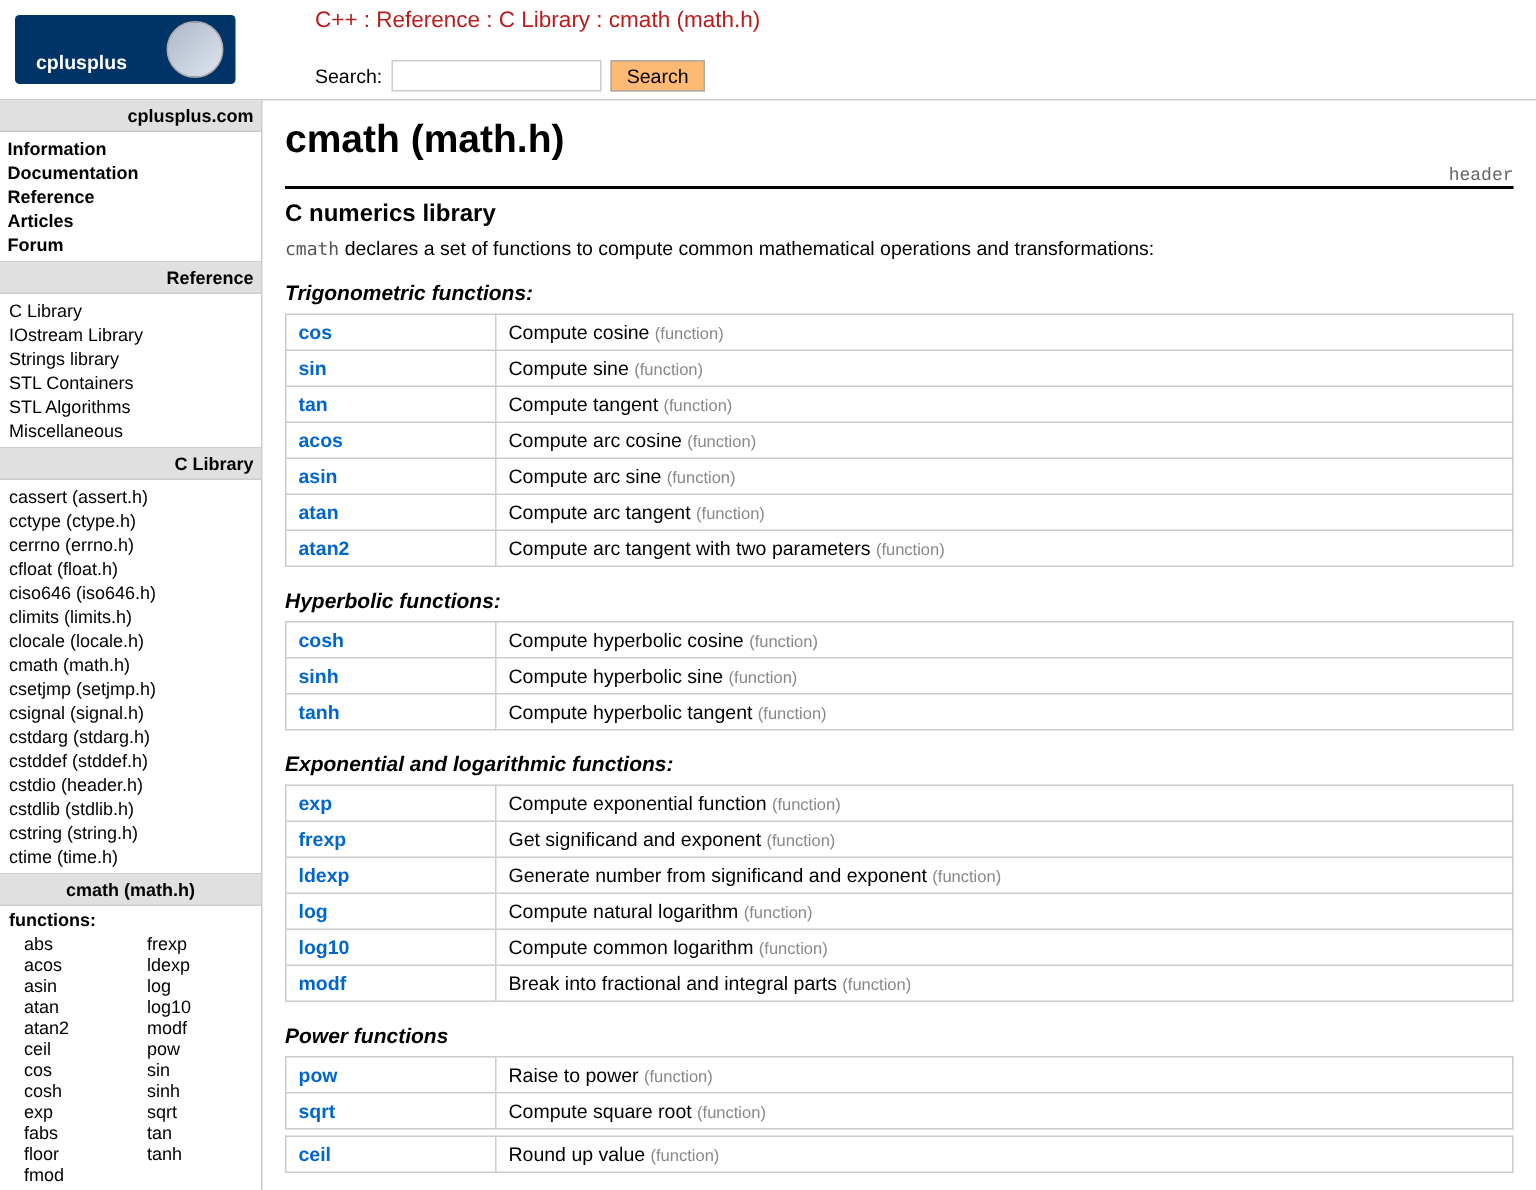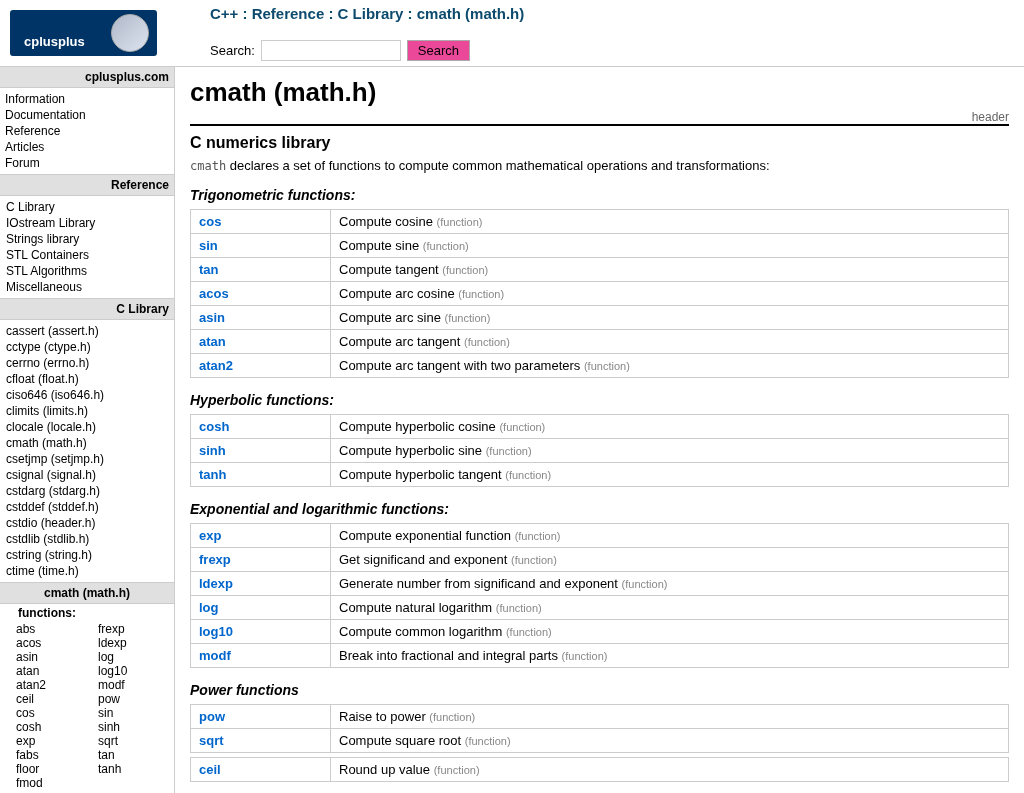--- a/index.html
+++ b/index.html
@@ -29,38 +29,38 @@
       display: flex;
       align-items: center;
       gap: 6px;
     }
     #header-right {
       flex: 1;
       padding-left: 10px;
     }
     #page-breadcrumb {
       font-size: 15px;
-      font-weight: bold;
+      font-weight: normal;
       margin-bottom: 18px;
-      color: #0c4a6e;
+      color: #b91c1c;
     }
     #search-row {
       display: flex;
       align-items: center;
       gap: 6px;
       font-size: 13px;
     }
     #search-input {
       border: 1px solid #ccc;
       padding: 2px 4px;
       width: 140px;
       font-size: 13px;
     }
     #search-button {
-      background: #ec4899;
+      background: #fdba74;
       border: 1px solid #aaa;
       padding: 2px 10px;
       cursor: pointer;
       font-size: 13px;
     }
 
     
     #main-layout {
       display: flex;
       flex: 1;
@@ -84,20 +84,21 @@
     .sidebar-nav-links {
       padding: 3px 5px;
       border-bottom: 1px solid #ccc;
     }
     .sidebar-nav-links a {
       display: block;
       color: #000;
       text-decoration: none;
       padding: 1px 0;
       font-size: 12px;
+      font-weight: bold;
     }
     .sidebar-lib-links {
       padding: 3px 6px;
       border-bottom: 1px solid #ccc;
     }
     .sidebar-lib-links a {
       display: block;
       color: #000;
       text-decoration: none;
       padding: 1px 0;
@@ -106,21 +107,21 @@
     .sidebar-cmath-title {
       background: #e0e0e0;
       text-align: center;
       font-weight: bold;
       padding: 3px 5px;
       font-size: 12px;
       border-bottom: 1px solid #ccc;
     }
     .sidebar-functions-title {
       font-weight: bold;
-      padding: 2px 18px;
+      padding: 2px 6px;
       font-size: 12px;
     }
     .sidebar-func-list {
       padding: 0 6px 4px 16px;
       columns: 2;
     }
     .sidebar-func-list a {
       display: block;
       color: #000;
       text-decoration: none;
@@ -143,20 +144,21 @@
     #content-title {
       font-size: 26px;
       font-weight: bold;
       margin-bottom: 2px;
     }
     #content-header-line {
       display: flex;
       justify-content: flex-end;
       border-bottom: 2px solid #000;
       margin-bottom: 8px;
+      font-family: Liberation Mono, monospace;
     }
     #header-label {
       font-size: 12px;
       color: #666;
     }
     #numerics-section-title {
       font-size: 16px;
       font-weight: bold;
       margin-bottom: 6px;
     }

